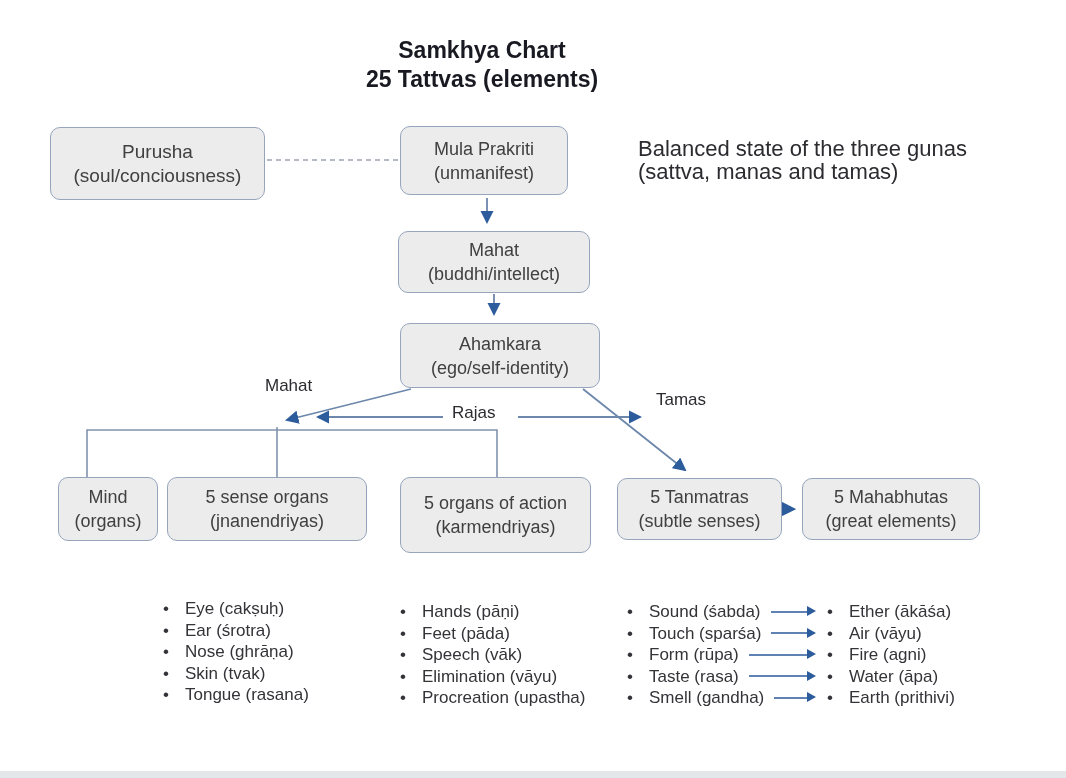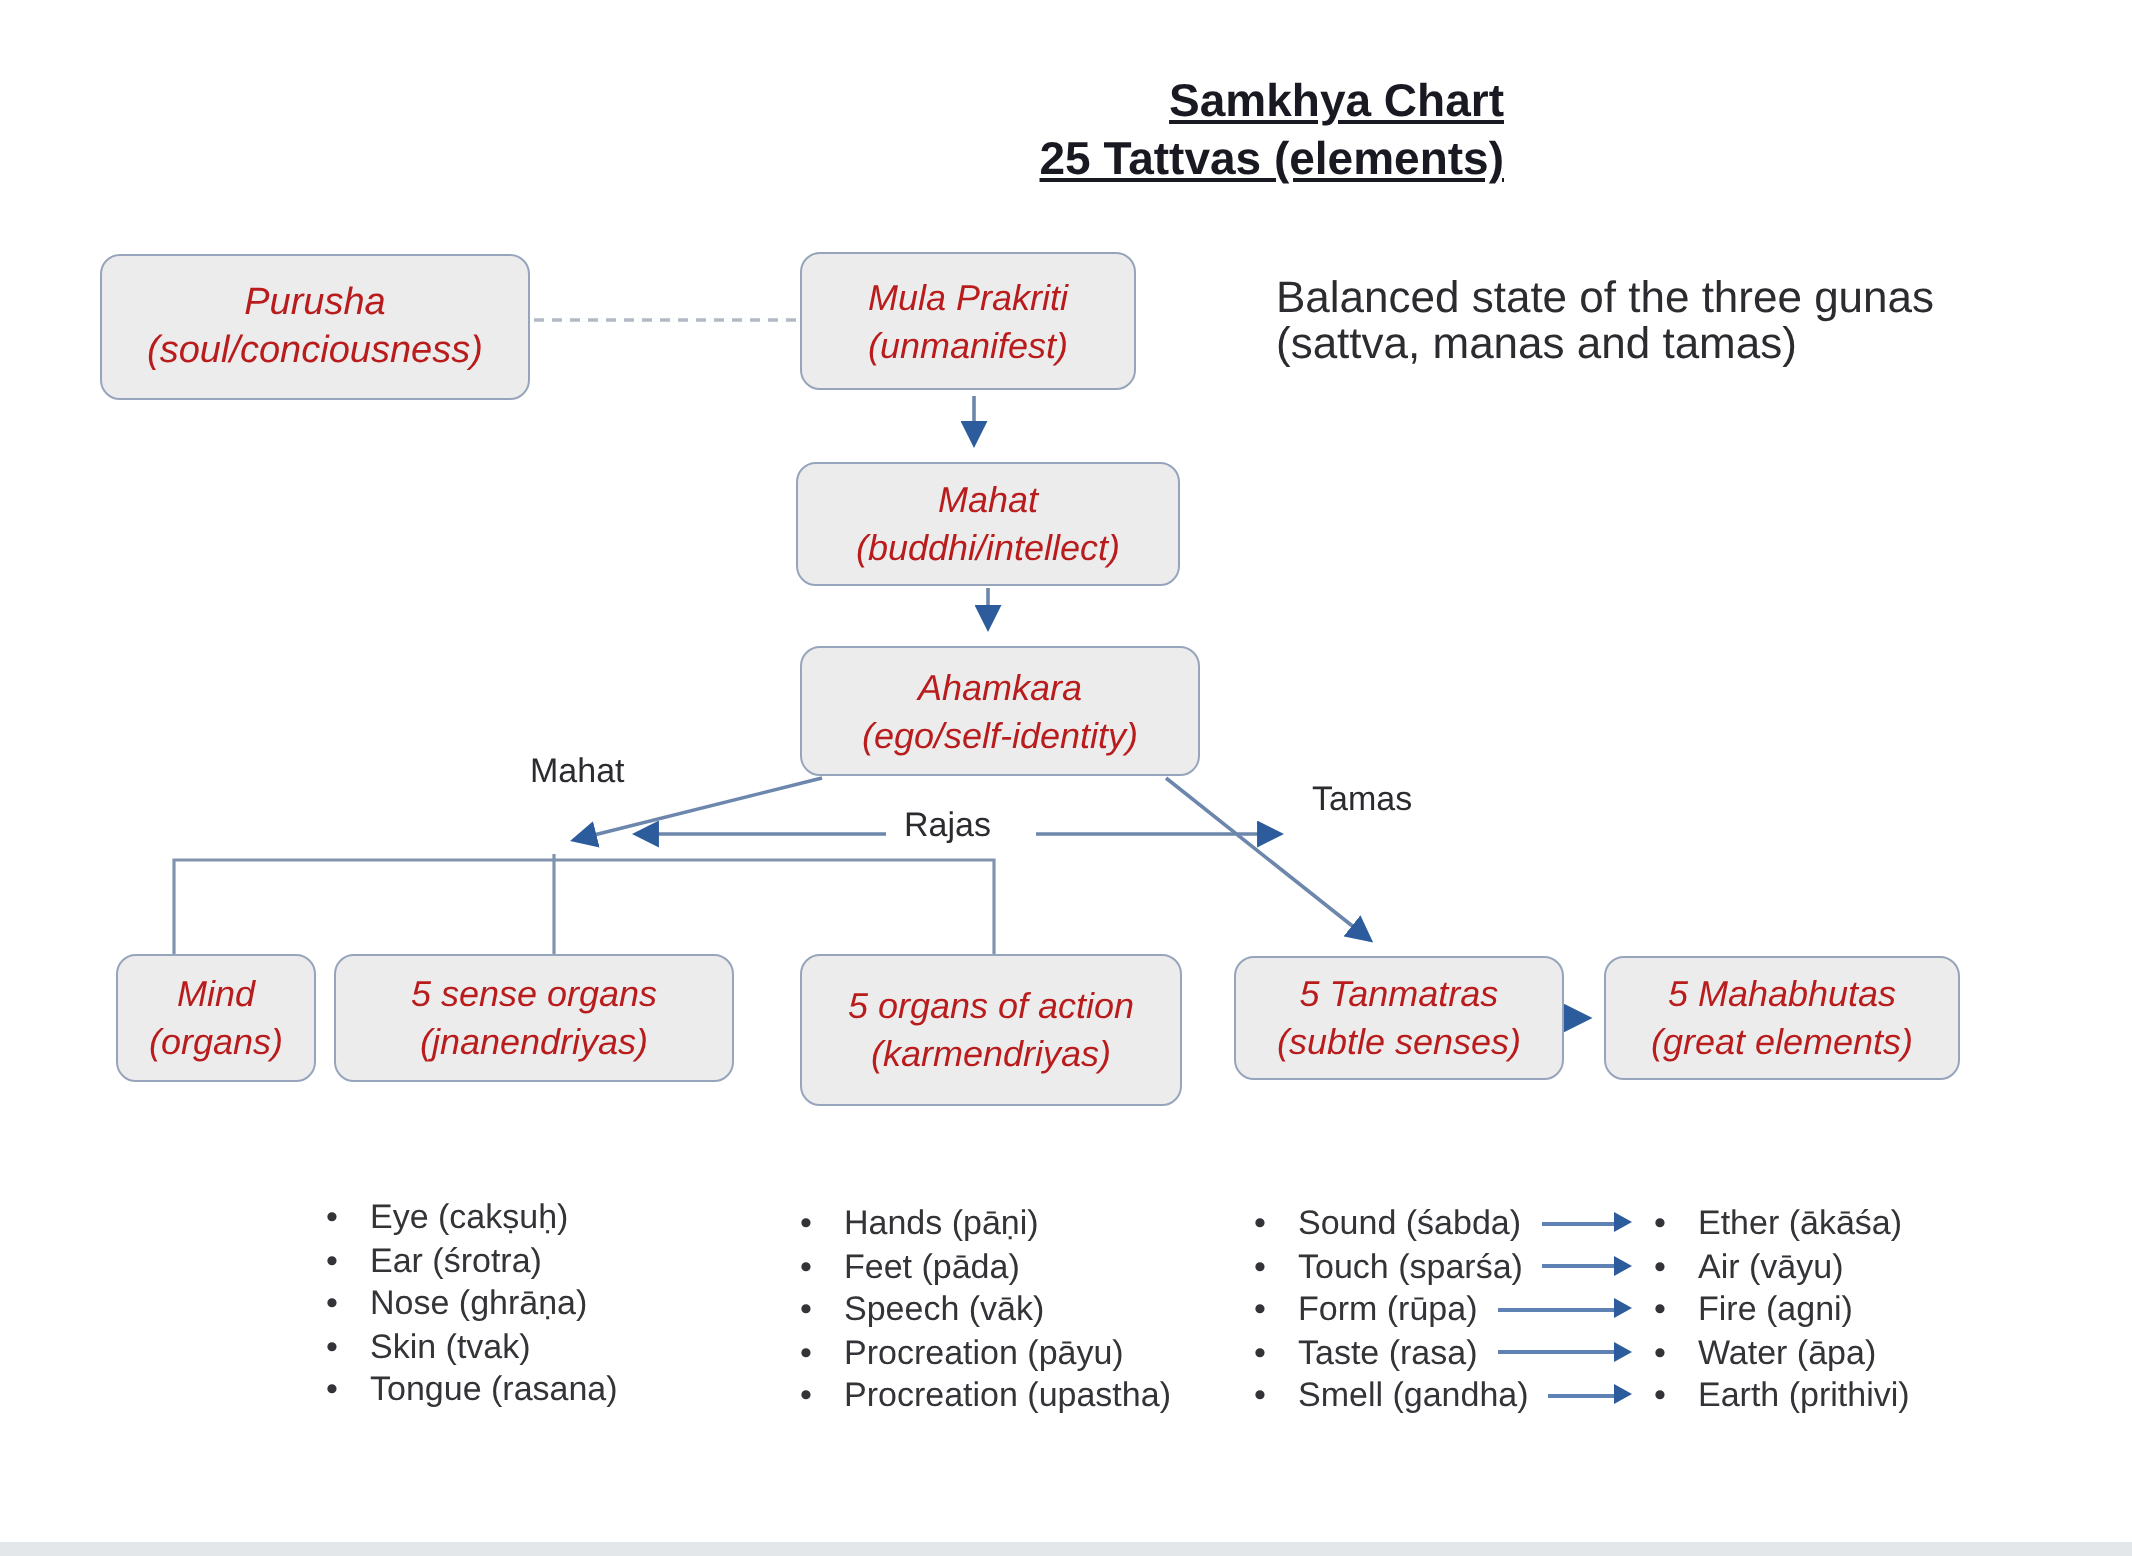--- a/index.html
+++ b/index.html
@@ -8,45 +8,43 @@
   .canvas {
     position: relative;
     width: 1066px;
     height: 778px;
     background: #ffffff;
     overflow: hidden;
   }
   .title {
     position: absolute;
     left: 212px; top: 36px; width: 540px;
-    text-align: right;
+    text-align: center;
     font-size: 23px; font-weight: bold;
     line-height: 29px;
     color: #191922;
-    text-decoration: underline;
   }
   .annotation {
     position: absolute;
     left: 638px; top: 137px;
     font-size: 22px; line-height: 23px;
     color: #2b2b30;
   }
   .node {
     position: absolute;
     background: #ececec;
     border: 1.6px solid #97a5bc;
     border-radius: 10px;
-    color: #b91c1c;
+    color: #404040;
     font-size: 18px;
     line-height: 24px;
     text-align: center;
     display: flex;
     flex-direction: column;
     justify-content: center;
-    font-style: italic;
   }
   .node.big { font-size: 19px; }
   svg.wires { position: absolute; left: 0; top: 0; }
   .guna-label {
     position: absolute;
     font-size: 17px;
     color: #2b2b30;
   }
   .blist {
     position: absolute;
@@ -212,21 +210,21 @@
         <span>Feet (pāda)</span>
       </li>
 
       <li>
         <span class="bullet">•</span>
         <span>Speech (vāk)</span>
       </li>
 
       <li>
         <span class="bullet">•</span>
-        <span>Procreation (pāyu)</span>
+        <span>Elimination (vāyu)</span>
       </li>
 
       <li>
         <span class="bullet">•</span>
         <span>Procreation (upastha)</span>
       </li>
     </ul>
 
   <ul class="blist" style="left:627px; top:601px;">
 

